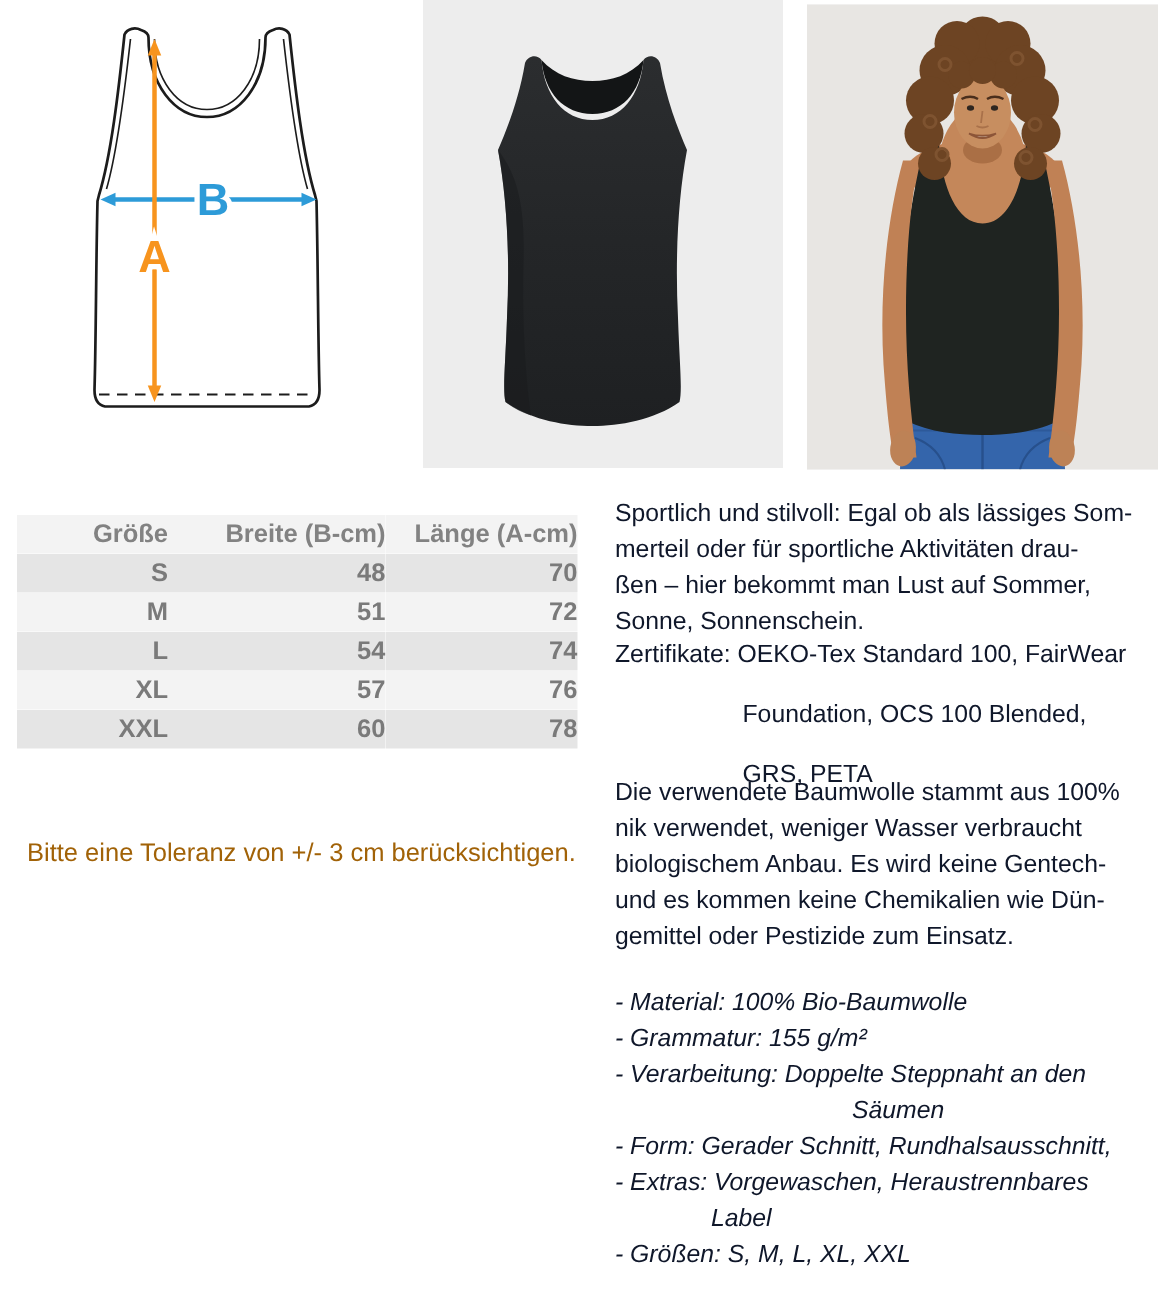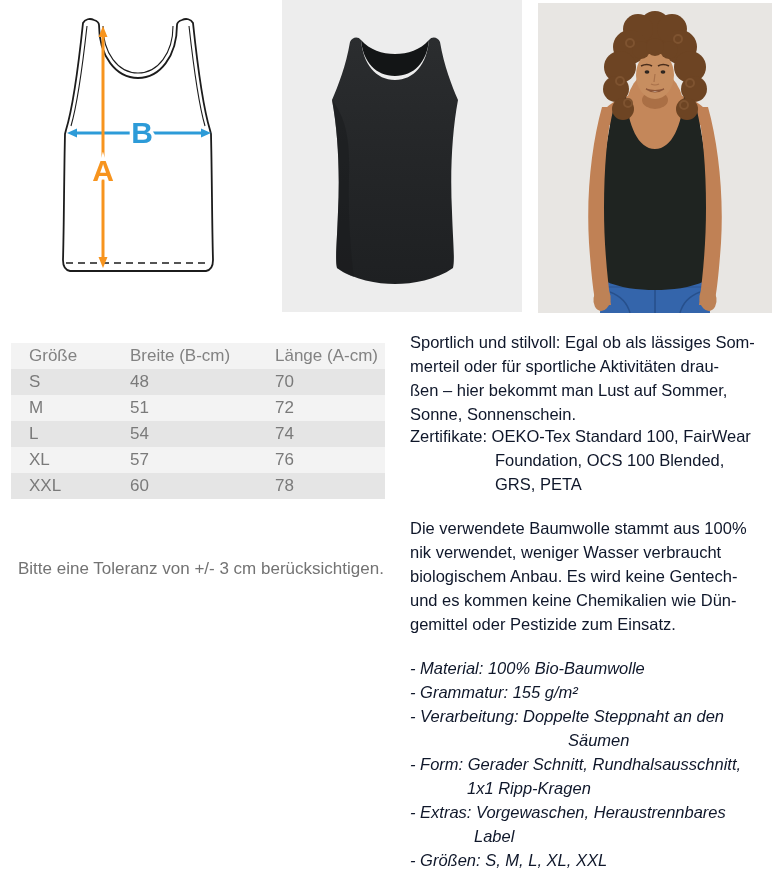--- a/index.html
+++ b/index.html
@@ -11,37 +11,37 @@
   .img-block{position:absolute;overflow:hidden;}
   .diagram{left:58px;top:16px;width:162px;height:262px;background:#ffffff;}
   .product{left:282px;top:0;width:240px;height:312px;background:#ededed;}
   .model{left:538px;top:3px;width:234px;height:310px;background:#e8e6e3;}
   .img-block svg{display:block;width:100%;height:100%;}
 
   
   table.size-table{position:absolute;left:11px;top:343px;width:374px;
     border-collapse:collapse;table-layout:fixed;font-size:17px;}
   table.size-table th,table.size-table td{height:26px;padding:0 0 0 18px;
-    text-align:left;font-weight:400;white-space:nowrap;overflow:hidden;}
+    text-align:right;font-weight:700;white-space:nowrap;overflow:hidden;}
   table.size-table thead th{background:#f3f3f3;color:#828282;}
   table.size-table tbody td{color:#7a7a7a;}
   table.size-table tbody tr:nth-child(odd){background:#e5e5e5;}
   table.size-table tbody tr:nth-child(even){background:#f3f3f3;}
 
-  .tolerance{position:absolute;left:18px;top:559px;font-size:17px;color:#737373;
+  .tolerance{position:absolute;left:18px;top:559px;font-size:17px;color:#a16207;
     white-space:nowrap;}
 
   
   .para{position:absolute;left:410px;width:364px;font-size:16.5px;color:#0f172a;}
   .tline{height:24px;line-height:24px;white-space:nowrap;}
   .p-intro{top:330px;}
   .p-cert{top:424px;}
   .p-cotton{top:516px;}
   .p-details{top:656px;font-style:italic;}
-  .ind-a{padding-left:85px;}
+  .ind-a{padding-left:85px;margin-top:16px;}
   .ind-b{padding-left:158px;}
   .ind-c{padding-left:57px;}
   .ind-d{padding-left:64px;}
 </style>
 </head>
 <body>
 
 <div class="stage">
 
   <figure class="img-block diagram" style="margin:0">
@@ -229,19 +229,18 @@
     <div class="tline">und es kommen keine Chemikalien wie Dün-</div>
     <div class="tline">gemittel oder Pestizide zum Einsatz.</div>
   </div>
 
   <div class="para p-details">
     <div class="tline">- Material: 100% Bio-Baumwolle</div>
     <div class="tline">- Grammatur: 155 g/m²</div>
     <div class="tline">- Verarbeitung: Doppelte Steppnaht an den</div>
     <div class="tline ind-b">Säumen</div>
     <div class="tline">- Form: Gerader Schnitt, Rundhalsausschnitt,</div>
-    <div class="tline ind-c">1x1 Ripp-Kragen</div>
     <div class="tline">- Extras: Vorgewaschen, Heraustrennbares</div>
     <div class="tline ind-d">Label</div>
     <div class="tline">- Größen: S, M, L, XL, XXL</div>
   </div>
 
 </div>
 
 </body></html>

